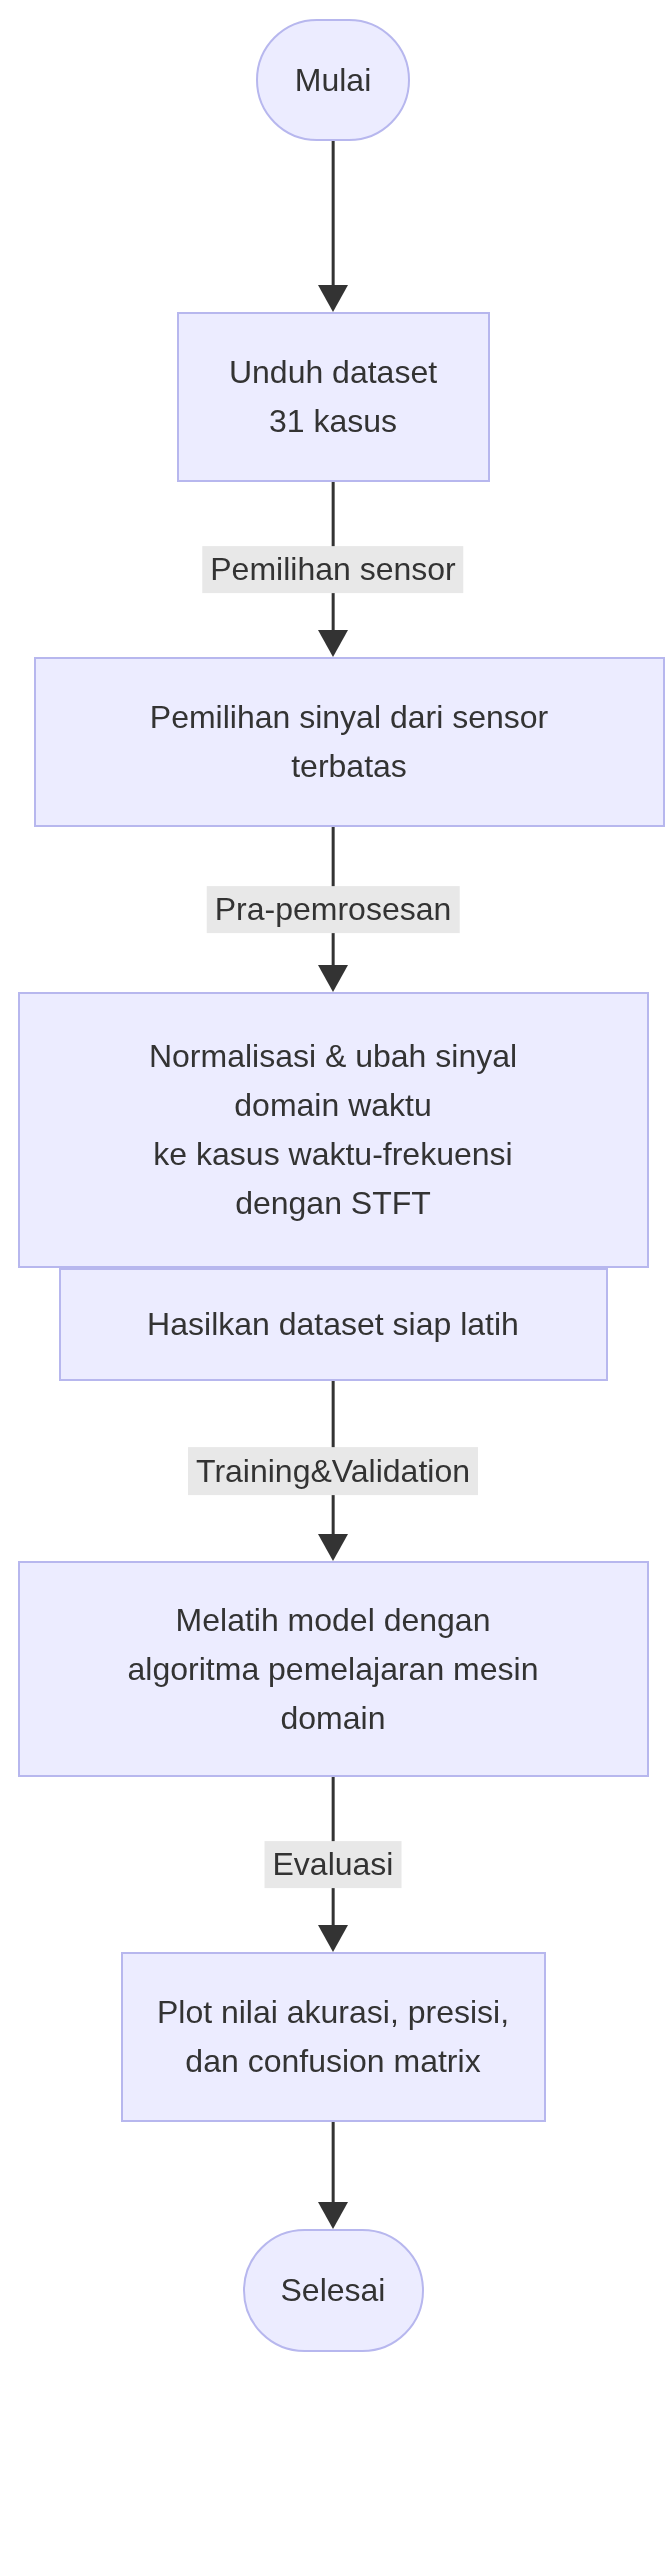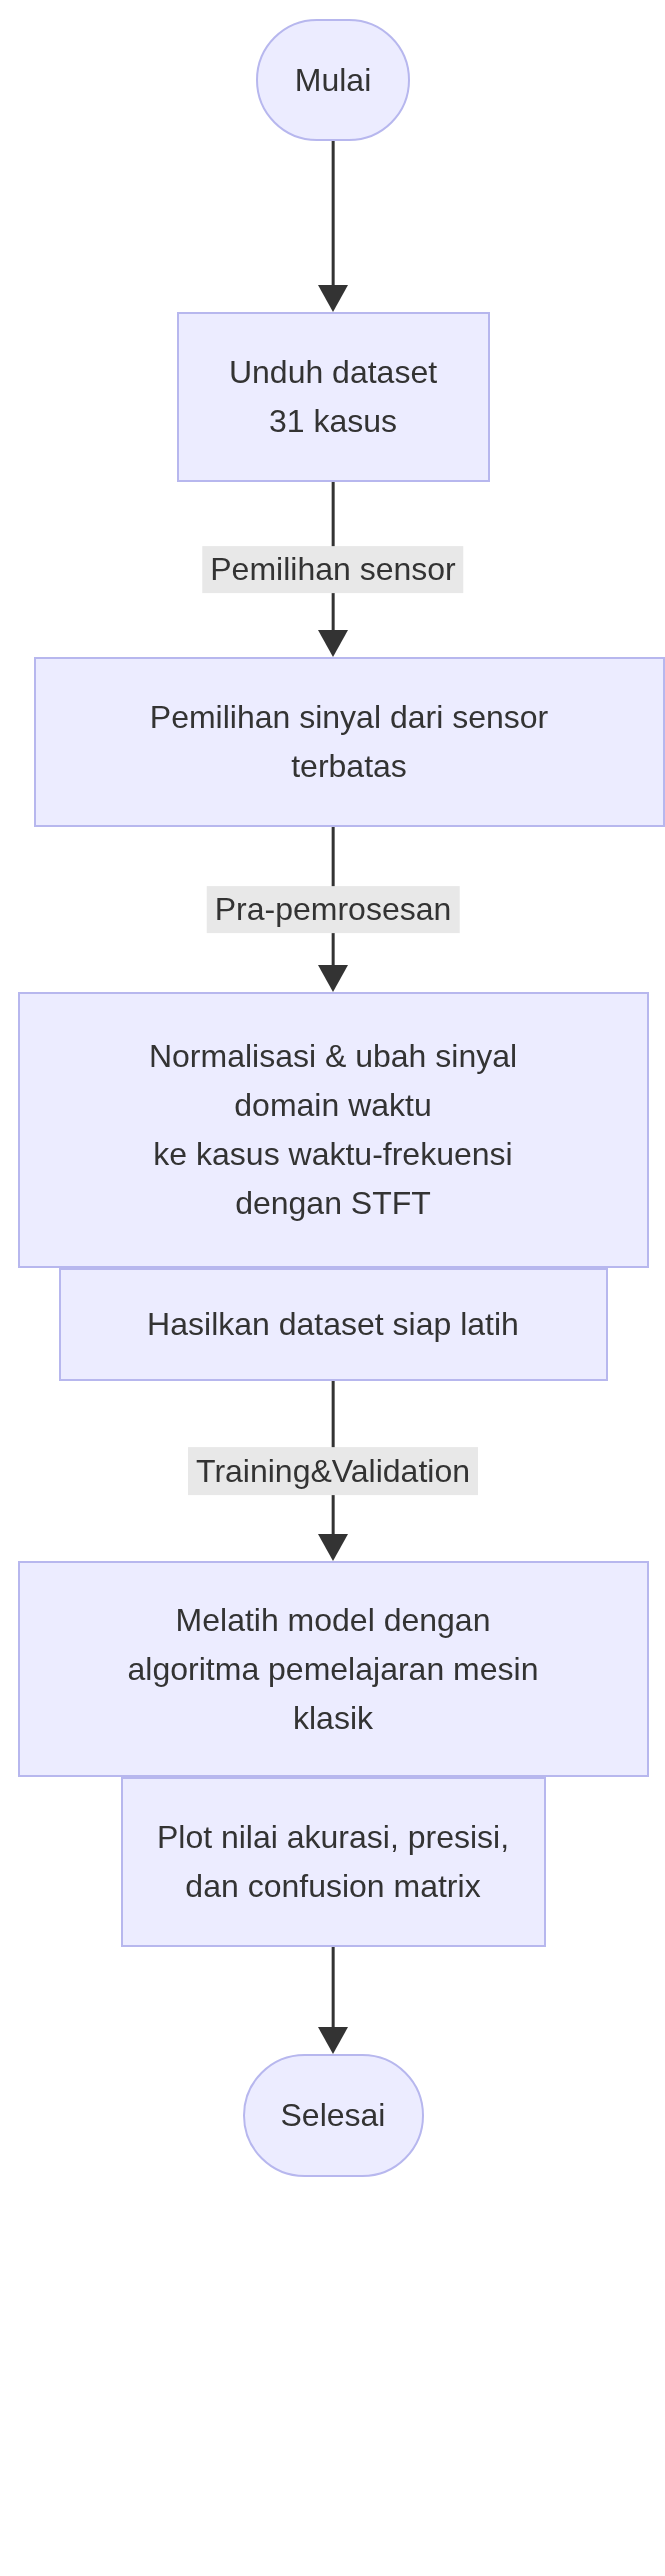--- a/index.html
+++ b/index.html
@@ -153,23 +153,28 @@
 
   <div class="connector c4">
     <div class="edge-line"></div>
     <div class="edge-label">Training&amp;Validation</div>
     <div class="arrowhead"></div>
   </div>
 
   <div class="node n5">
     <div class="node-line">Melatih model dengan</div>
     <div class="node-line">algoritma pemelajaran mesin</div>
-    <div class="node-line">klasik</div>
+    <div class="node-line">domain</div>
   </div>
 
+  <div class="connector c5">
+    <div class="edge-line"></div>
+    <div class="edge-label">Evaluasi</div>
+    <div class="arrowhead"></div>
+  </div>
 
   <div class="node n6">
     <div class="node-line">Plot nilai akurasi, presisi,</div>
     <div class="node-line">dan confusion matrix</div>
   </div>
 
   <div class="connector c6">
     <div class="edge-line"></div>
     <div class="arrowhead"></div>
   </div>

